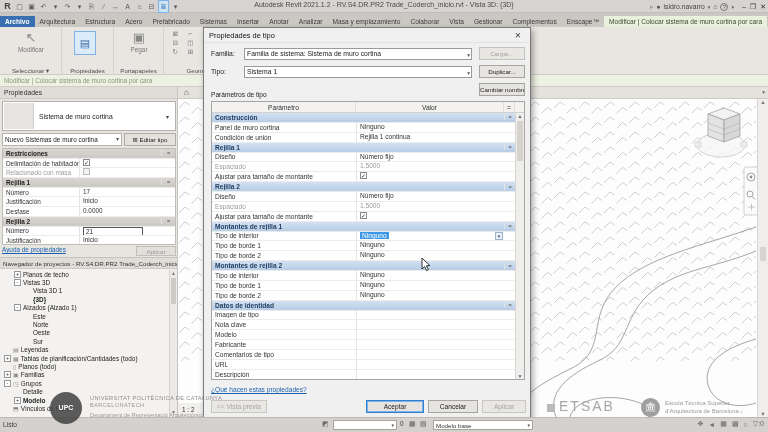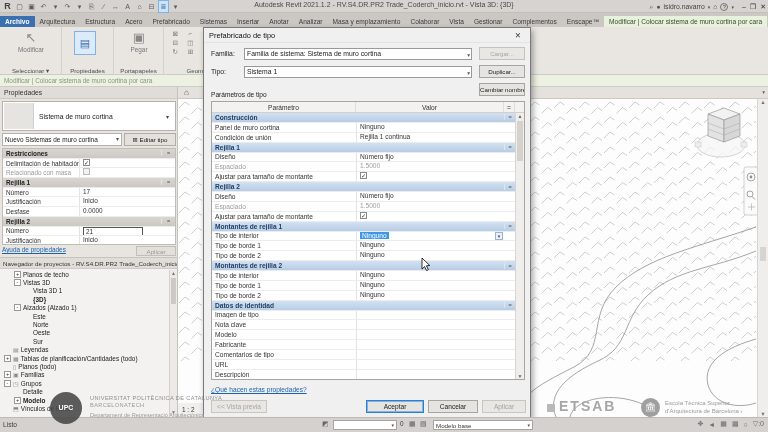--- a/index.html
+++ b/index.html
@@ -114,21 +114,21 @@
   .dbtn.def{border:1px solid #2f7fd0;box-shadow:0 0 0 1px #7fb2e5 inset;}
 
   
   .upc{position:absolute;left:42px;top:390px;width:220px;height:36px;z-index:40;}
   .upc .circ{position:absolute;left:8px;top:2px;width:32px;height:32px;border-radius:50%;background:rgba(70,70,70,.88);color:#fff;font-size:7px;font-weight:bold;text-align:center;line-height:32px;}
   .upc .l1{position:absolute;left:48px;top:5px;font-size:5.6px;color:#8d8d8d;letter-spacing:.4px;white-space:nowrap;}
   .upc .l2{position:absolute;left:48px;top:12px;font-size:5.6px;color:#9a9a9a;letter-spacing:.4px;}
   .upc .l3{position:absolute;left:48px;top:22px;font-size:5.6px;color:#9a9a9a;white-space:nowrap;}
   .etsab{position:absolute;left:545px;top:398px;width:223px;height:20px;z-index:4;}
   .etsab .sq{position:absolute;left:2px;top:6px;width:8px;height:8px;background:#b9b9b9;}
-  .etsab .word{position:absolute;left:14px;top:0px;font-size:14px;color:#a7a7a7;letter-spacing:2px;font-weight:bold;}
+  .etsab .word{position:absolute;left:14px;top:0px;font-size:14px;color:#a7a7a7;letter-spacing:2px;font-weight:normal;}
   .etsab .circ{position:absolute;left:96px;top:0px;width:19px;height:19px;border-radius:50%;background:#9f9f9f;color:#fff;text-align:center;font-size:9px;line-height:19px;}
   .etsab .t1{position:absolute;left:120px;top:2px;font-size:6px;color:#9a9a9a;white-space:nowrap;}
   .etsab .t2{position:absolute;left:120px;top:10px;font-size:6px;color:#9a9a9a;white-space:nowrap;}
 
   
   .statusbar{position:absolute;left:0;top:417px;width:768px;height:15px;background:#d4d1ce;border-top:1px solid #bdbab6;font-size:6.6px;color:#3c3c3c;z-index:30;}
   .statusbar .ready{position:absolute;left:3px;top:3px;}
   .sb-ic{position:absolute;top:2px;font-size:7px;color:#666;}
   .sb-dd{position:absolute;top:2px;height:10px;background:#fff;border:1px solid #a8a5a1;font-size:6.2px;line-height:9px;padding:0 2px;color:#333;}
   .sb-dd .dd{float:right;font-size:5px;color:#555;}
@@ -432,21 +432,21 @@
       <div style="position:absolute;bottom:0;left:0;right:0;">▼</div>
     </div>
   </div>
 
   <div class="vctrl">
     <span>1 : 2</span>
   </div>
 
   <div class="dlg">
     <div class="dlg-title">
-      <span>Prefabricado de tipo</span>
+      <span>Propiedades de tipo</span>
       <span class="dlg-x">✕</span>
     </div>
     <div class="frow" style="top:19px;">
       <span class="flab">Familia:</span>
       <div class="combo"><span>Familia de sistema: Sistema de muro cortina</span><span class="cdd">▾</span></div>
     </div>
     <div class="frow" style="top:37px;">
       <span class="flab">Tipo:</span>
       <div class="combo"><span>Sistema 1</span><span class="cdd">▾</span></div>
     </div>

